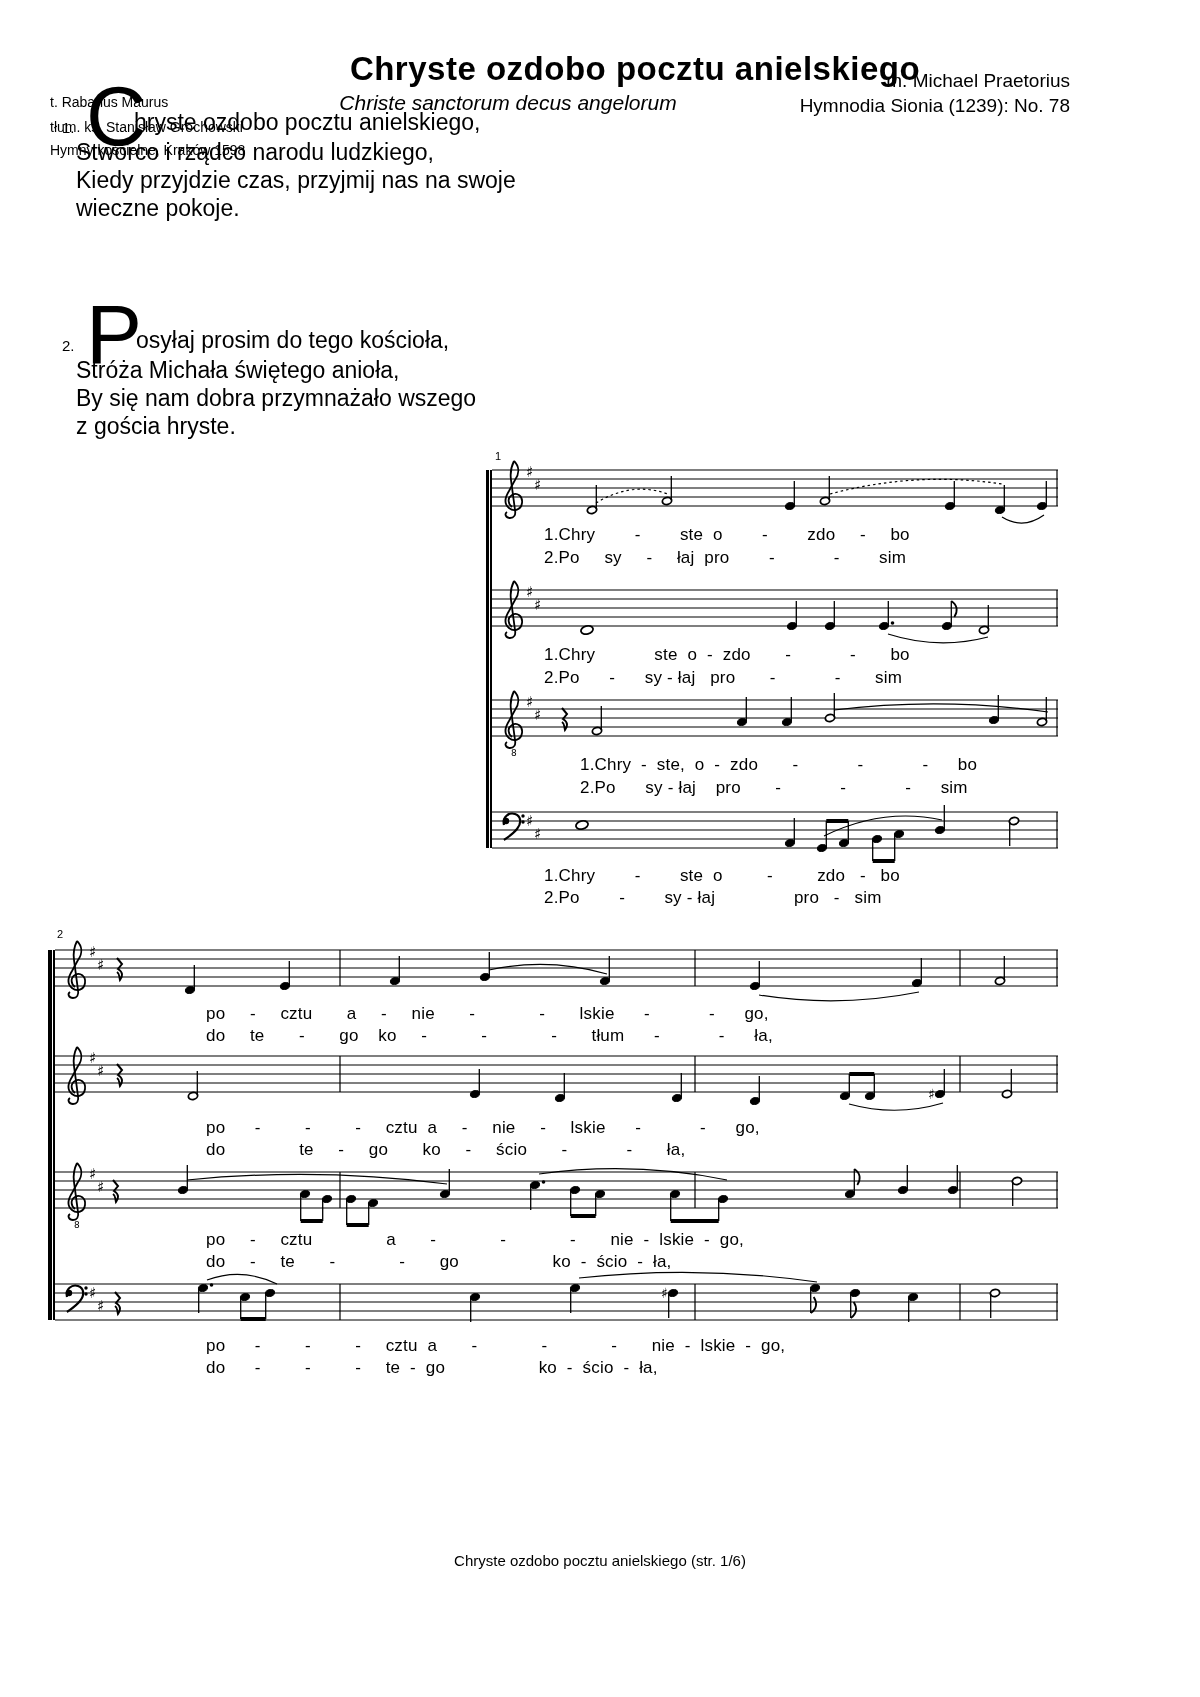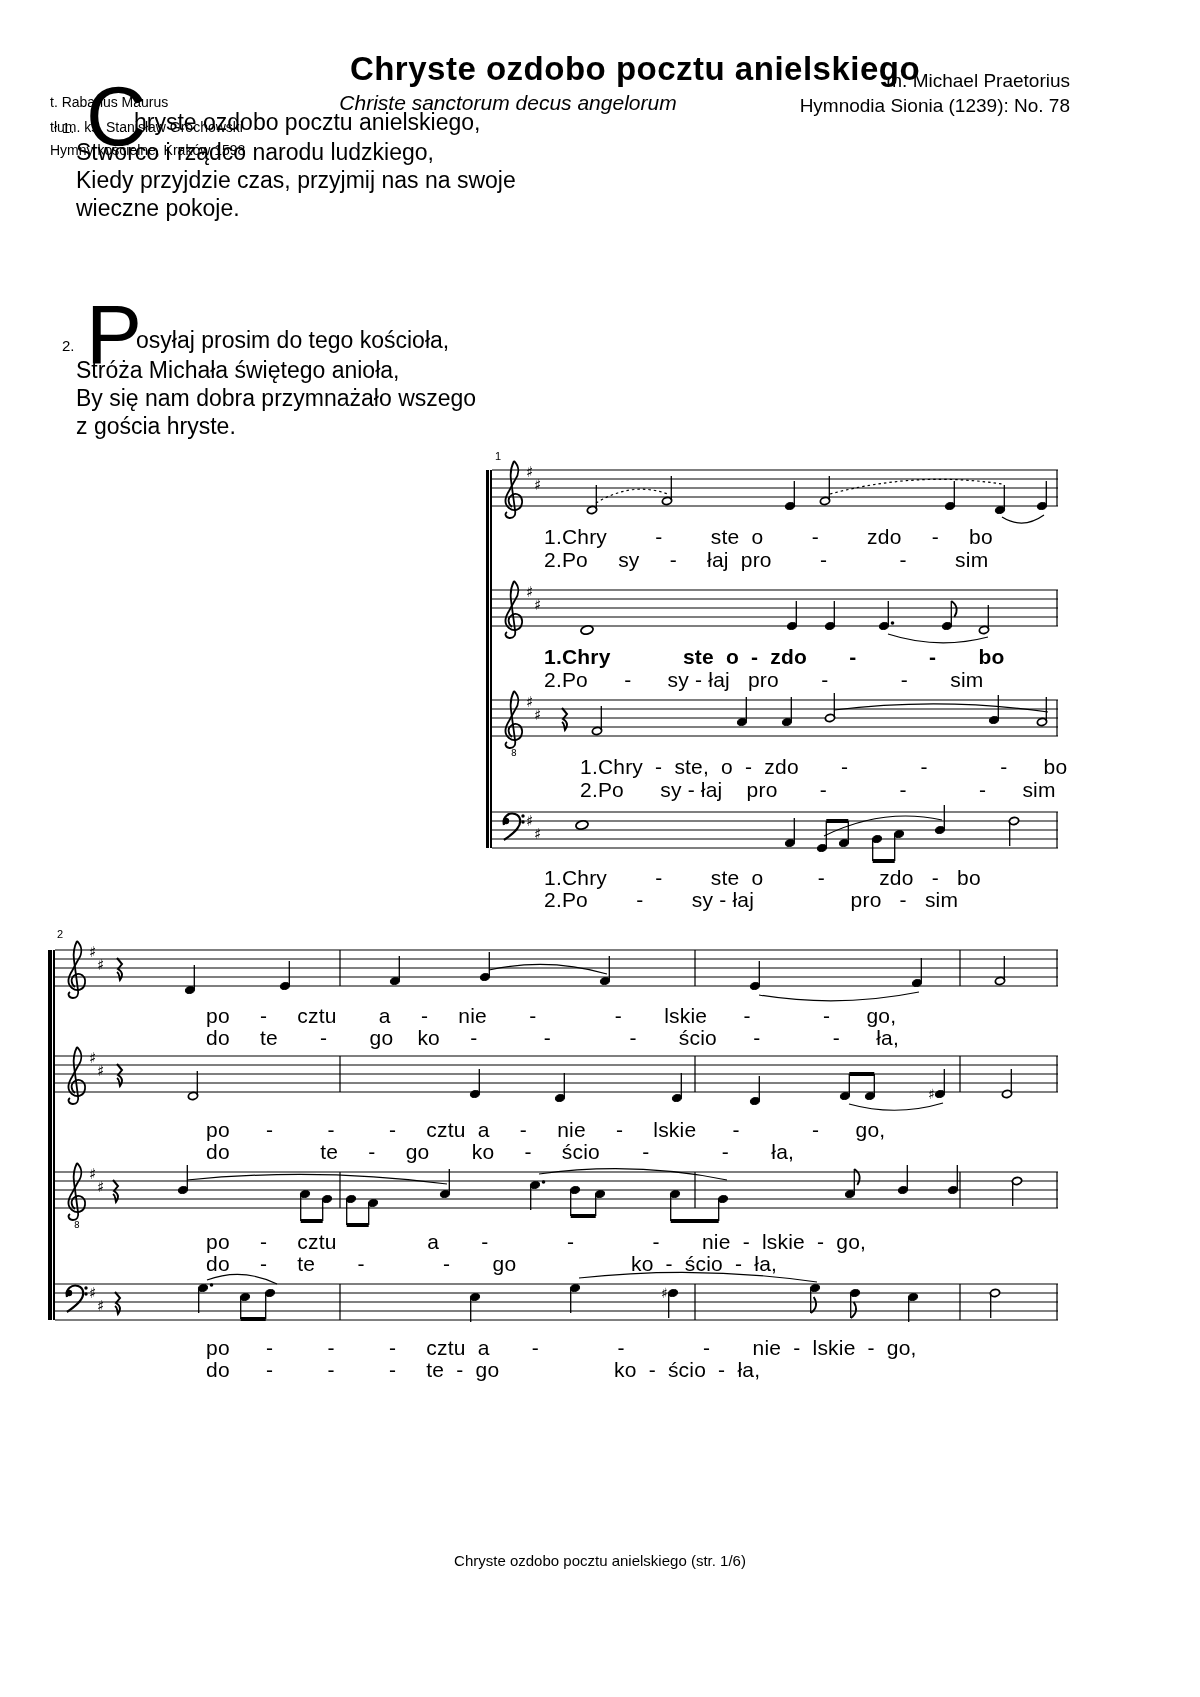--- a/index.html
+++ b/index.html
@@ -18,21 +18,21 @@
   .cr1{top:70px;}
   .cr2{top:95px;}
   .cl{left:50px;font-size:14px;}
   .cl1{top:94px;}
   .cl2{top:119px;}
   .cl3{top:142px;}
   .verse{position:absolute;width:600px;font-size:23px;line-height:28px;}
   .verse .vnum{position:absolute;font-size:15px;}
   .verse .dropcap{position:absolute;font-size:84px;line-height:84px;}
   .verse .vl{position:absolute;white-space:pre;}
-  .lyr{position:absolute;font-size:21px;white-space:pre;letter-spacing:.2px;}
+  .lyr{position:absolute;font-size:17px;white-space:pre;letter-spacing:.2px;}
   .mnum{position:absolute;font-size:11px;}
   .sysline{position:absolute;background:#000;}
   .footer{top:1552px;left:0;width:100%;text-align:center;font-size:15px;}
   svg{position:absolute;overflow:visible;}
 </style>
 </head>
 <body>
 
 <div class="page">
 
@@ -125,21 +125,21 @@
       <ellipse cx="392" cy="74" rx="4.7" ry="3.5" transform="rotate(-15 392 74)" fill="#000" stroke="#000" stroke-width="1"></ellipse>
       <line x1="396.3" y1="73" x2="396.3" y2="49" stroke="#000" stroke-width="1.3"></line>
       <circle cx="400.5" cy="71" r="1.8" fill="#000"></circle>
       <ellipse cx="455" cy="74" rx="4.7" ry="3.5" transform="rotate(-15 455 74)" fill="#000" stroke="#000" stroke-width="1"></ellipse>
       <line x1="459.3" y1="73" x2="459.3" y2="49" stroke="#000" stroke-width="1.3"></line>
       <path d="M459.3,49 C465.3,53 466.3,59 462.3,65" stroke="#000" stroke-width="1.8" fill="none"></path>
       <ellipse cx="492" cy="78" rx="4.7" ry="3.5" transform="rotate(-15 492 78)" fill="#fff" stroke="#000" stroke-width="1.8"></ellipse>
       <line x1="496.3" y1="77" x2="496.3" y2="53" stroke="#000" stroke-width="1.3"></line>
       <path d="M396,82 Q446,98 496,85" stroke="#000" stroke-width="1.2" fill="none" stroke-dasharray="none"></path>
     </svg>
-  <div class="lyr" style="left:544px;top:645px;font-weight:bold;">1.Chry            ste  o  -  zdo       -            -       bo</div>
+  <div class="lyr" style="left:544px;top:645px;">1.Chry            ste  o  -  zdo       -            -       bo</div>
   <div class="lyr" style="left:544px;top:668px;">2.Po      -      sy - łaj   pro       -            -       sim</div>
 
   <svg id="s1t" width="572" height="118" style="left: 492px; top: 662px;">
       <g>
         <line x1="0" y1="38" x2="566" y2="38" stroke="#000" stroke-width="1.1"></line>
         <line x1="0" y1="47" x2="566" y2="47" stroke="#000" stroke-width="1.1"></line>
         <line x1="0" y1="56" x2="566" y2="56" stroke="#000" stroke-width="1.1"></line>
         <line x1="0" y1="65" x2="566" y2="65" stroke="#000" stroke-width="1.1"></line>
         <line x1="0" y1="74" x2="566" y2="74" stroke="#000" stroke-width="1.1"></line>
       </g>
@@ -244,21 +244,21 @@
       <ellipse cx="700" cy="74" rx="4.7" ry="3.5" transform="rotate(-15 700 74)" fill="#000" stroke="#000" stroke-width="1"></ellipse>
       <line x1="704.3" y1="73" x2="704.3" y2="49" stroke="#000" stroke-width="1.3"></line>
       <ellipse cx="862" cy="71" rx="4.7" ry="3.5" transform="rotate(-15 862 71)" fill="#000" stroke="#000" stroke-width="1"></ellipse>
       <line x1="866.3" y1="70" x2="866.3" y2="46" stroke="#000" stroke-width="1.3"></line>
       <ellipse cx="945" cy="69" rx="4.7" ry="3.5" transform="rotate(-15 945 69)" fill="#fff" stroke="#000" stroke-width="1.8"></ellipse>
       <line x1="949.3" y1="68" x2="949.3" y2="44" stroke="#000" stroke-width="1.3"></line>
       <path d="M434,58 Q493,45 552,62" stroke="#000" stroke-width="1.2" fill="none" stroke-dasharray="none"></path>
       <path d="M704,83 Q784,96 864,80" stroke="#000" stroke-width="1.2" fill="none" stroke-dasharray="none"></path>
     </svg>
   <div class="lyr" style="left:206px;top:1004px;">po     -     cztu       a     -     nie       -             -       lskie      -            -      go,</div>
-  <div class="lyr" style="left:206px;top:1026px;">do     te       -       go    ko     -           -             -       ścio      -            -      ła,</div>
+  <div class="lyr" style="left:206px;top:1026px;">do     te       -       go    ko     -           -             -       tłum      -            -      ła,</div>
 
   <svg id="s2a" width="1009" height="118" style="left: 55px; top: 1018px;">
       <g>
         <line x1="0" y1="38" x2="1003" y2="38" stroke="#000" stroke-width="1.1"></line>
         <line x1="0" y1="47" x2="1003" y2="47" stroke="#000" stroke-width="1.1"></line>
         <line x1="0" y1="56" x2="1003" y2="56" stroke="#000" stroke-width="1.1"></line>
         <line x1="0" y1="65" x2="1003" y2="65" stroke="#000" stroke-width="1.1"></line>
         <line x1="0" y1="74" x2="1003" y2="74" stroke="#000" stroke-width="1.1"></line>
       </g>
       <g transform="translate(8,38)">

